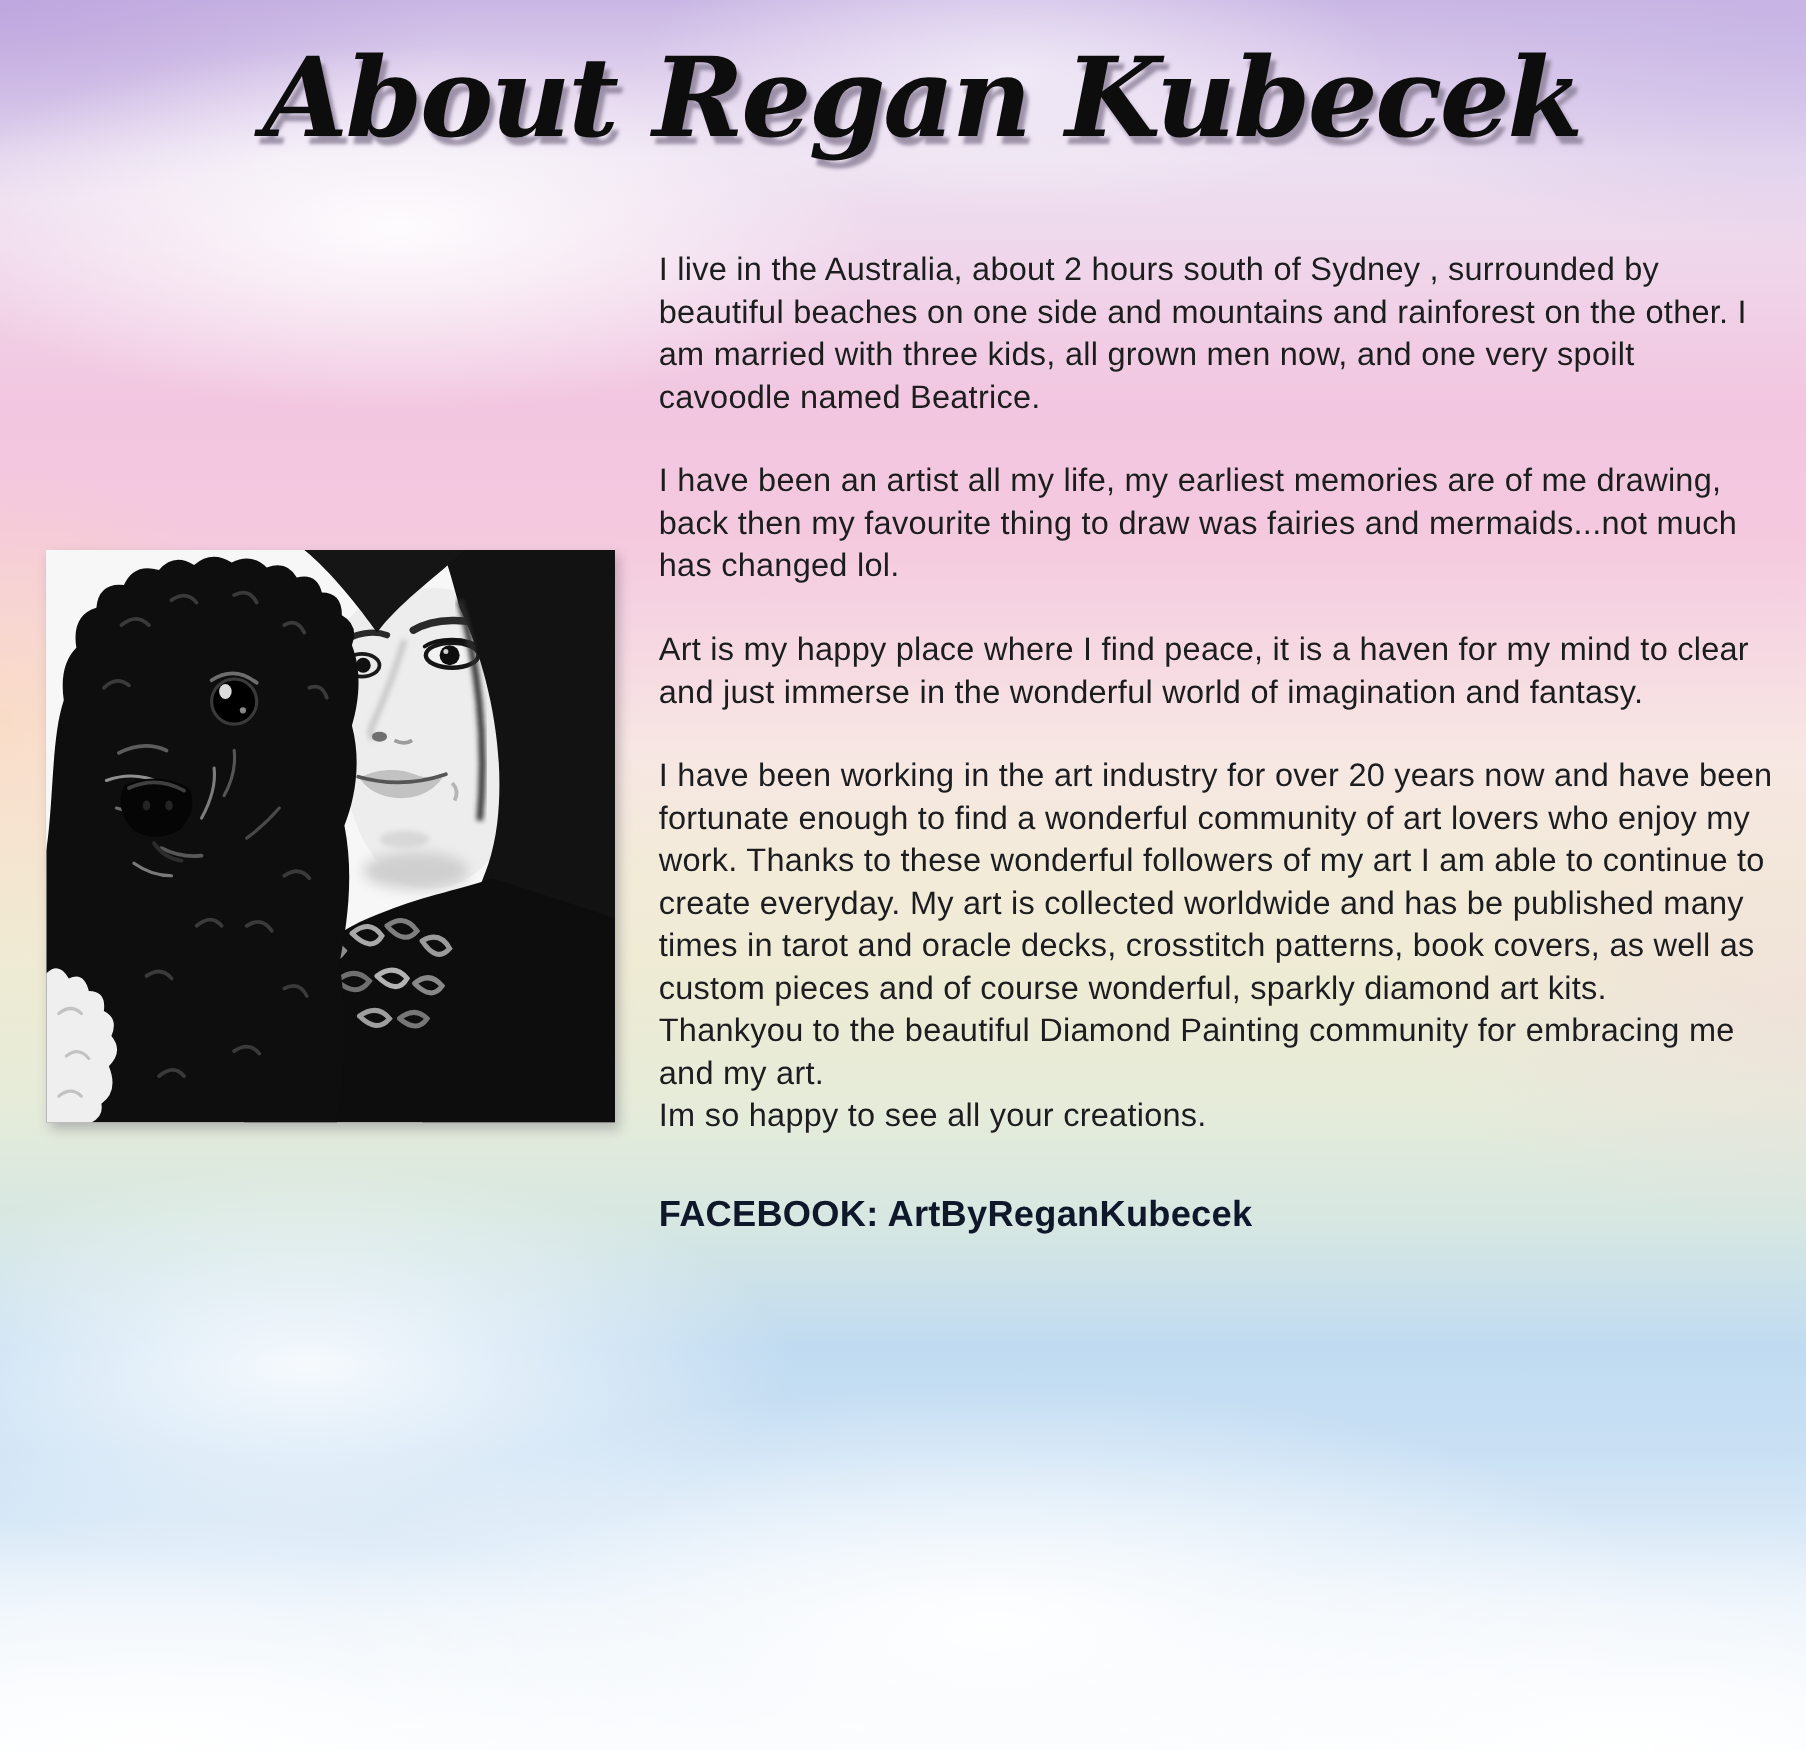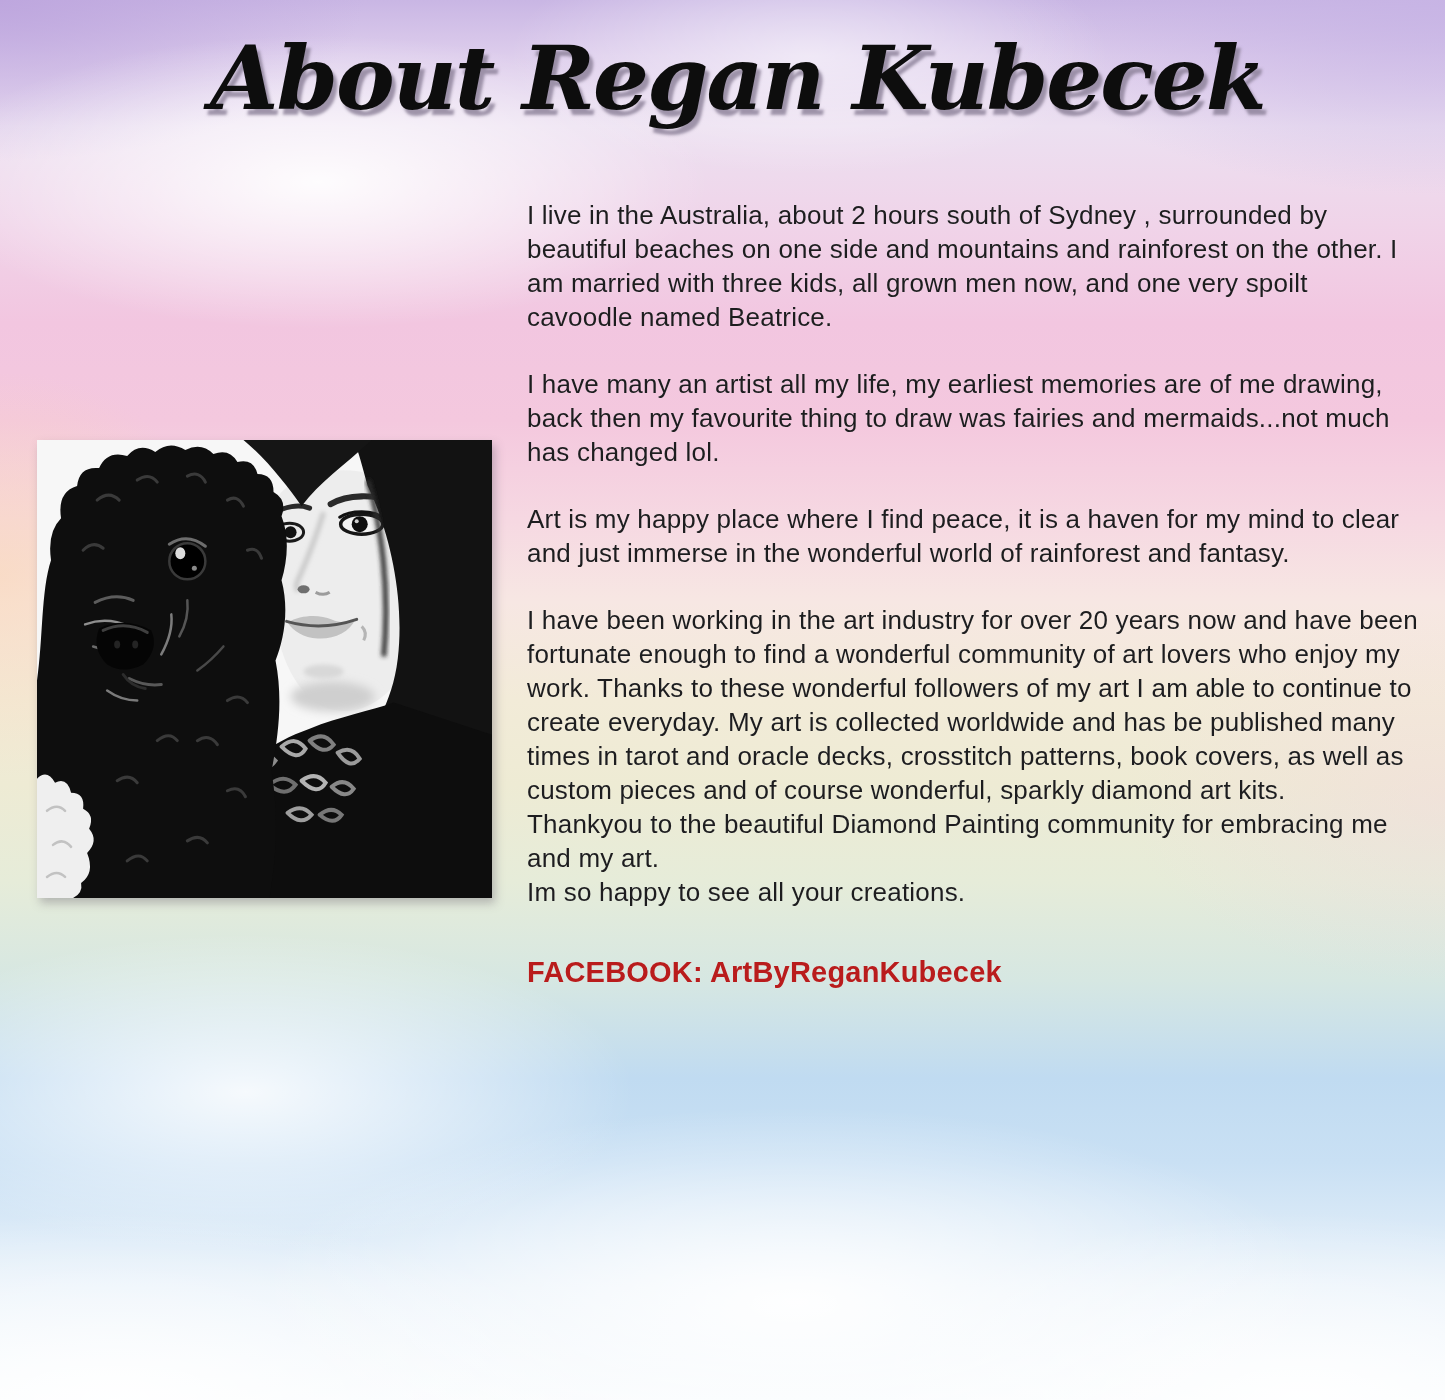--- a/index.html
+++ b/index.html
@@ -56,21 +56,21 @@
     margin:0 0 33px 0;
     font-size:26px;line-height:34px;letter-spacing:0.2px;
     white-space:pre-line;
     text-shadow:0 0 1px rgba(255,255,255,0.35);
   }
   .facebook{
     margin-top:46px !important;
     font-weight:700;
     font-size:29px !important;
     letter-spacing:0.3px;
-    color:#b91c1c;
+    color:#0f172a;
   }
 </style>
 </head>
 <body>
 
 <div class="page">
   <div class="bg"></div>
 
   <h1 class="title">About Regan Kubecek</h1>
 
@@ -170,20 +170,20 @@
       <g stroke-linecap="round" fill="none" stroke="#c2c2c2" stroke-width="2.5">
         <path d="M10,370 q10,-8 18,0"></path>
         <path d="M16,404 q10,-8 18,2"></path>
         <path d="M10,436 q10,-8 18,0"></path>
       </g>
     </svg>
   </figure>
 
   <div class="text-col">
     <p>I live in the Australia, about 2 hours south of Sydney , surrounded by beautiful beaches on one side and mountains and rainforest on the other. I am married with three kids, all grown men now, and one very spoilt cavoodle named Beatrice.</p>
-    <p>I have many an artist all my life, my earliest memories are of me drawing, back then my favourite thing to draw was fairies and mermaids...not much has changed lol.</p>
-    <p>Art is my happy place where I find peace, it is a haven for my mind to clear and just immerse in the wonderful world of rainforest and fantasy.</p>
+    <p>I have been an artist all my life, my earliest memories are of me drawing, back then my favourite thing to draw was fairies and mermaids...not much has changed lol.</p>
+    <p>Art is my happy place where I find peace, it is a haven for my mind to clear and just immerse in the wonderful world of imagination and fantasy.</p>
     <p>I have been working in the art industry for over 20 years now and have been fortunate enough to find a wonderful community of art lovers who enjoy my work. Thanks to these wonderful followers of my art I am able to continue to create everyday. My art is collected worldwide and has be published many times in tarot and oracle decks, crosstitch patterns, book covers, as well as custom pieces and of course wonderful, sparkly diamond art kits.
 Thankyou to the beautiful Diamond Painting community for embracing me and my art.
 Im so happy to see all your creations.</p>
     <p class="facebook">FACEBOOK: ArtByReganKubecek</p>
   </div>
 </div>
 
 </body></html>

